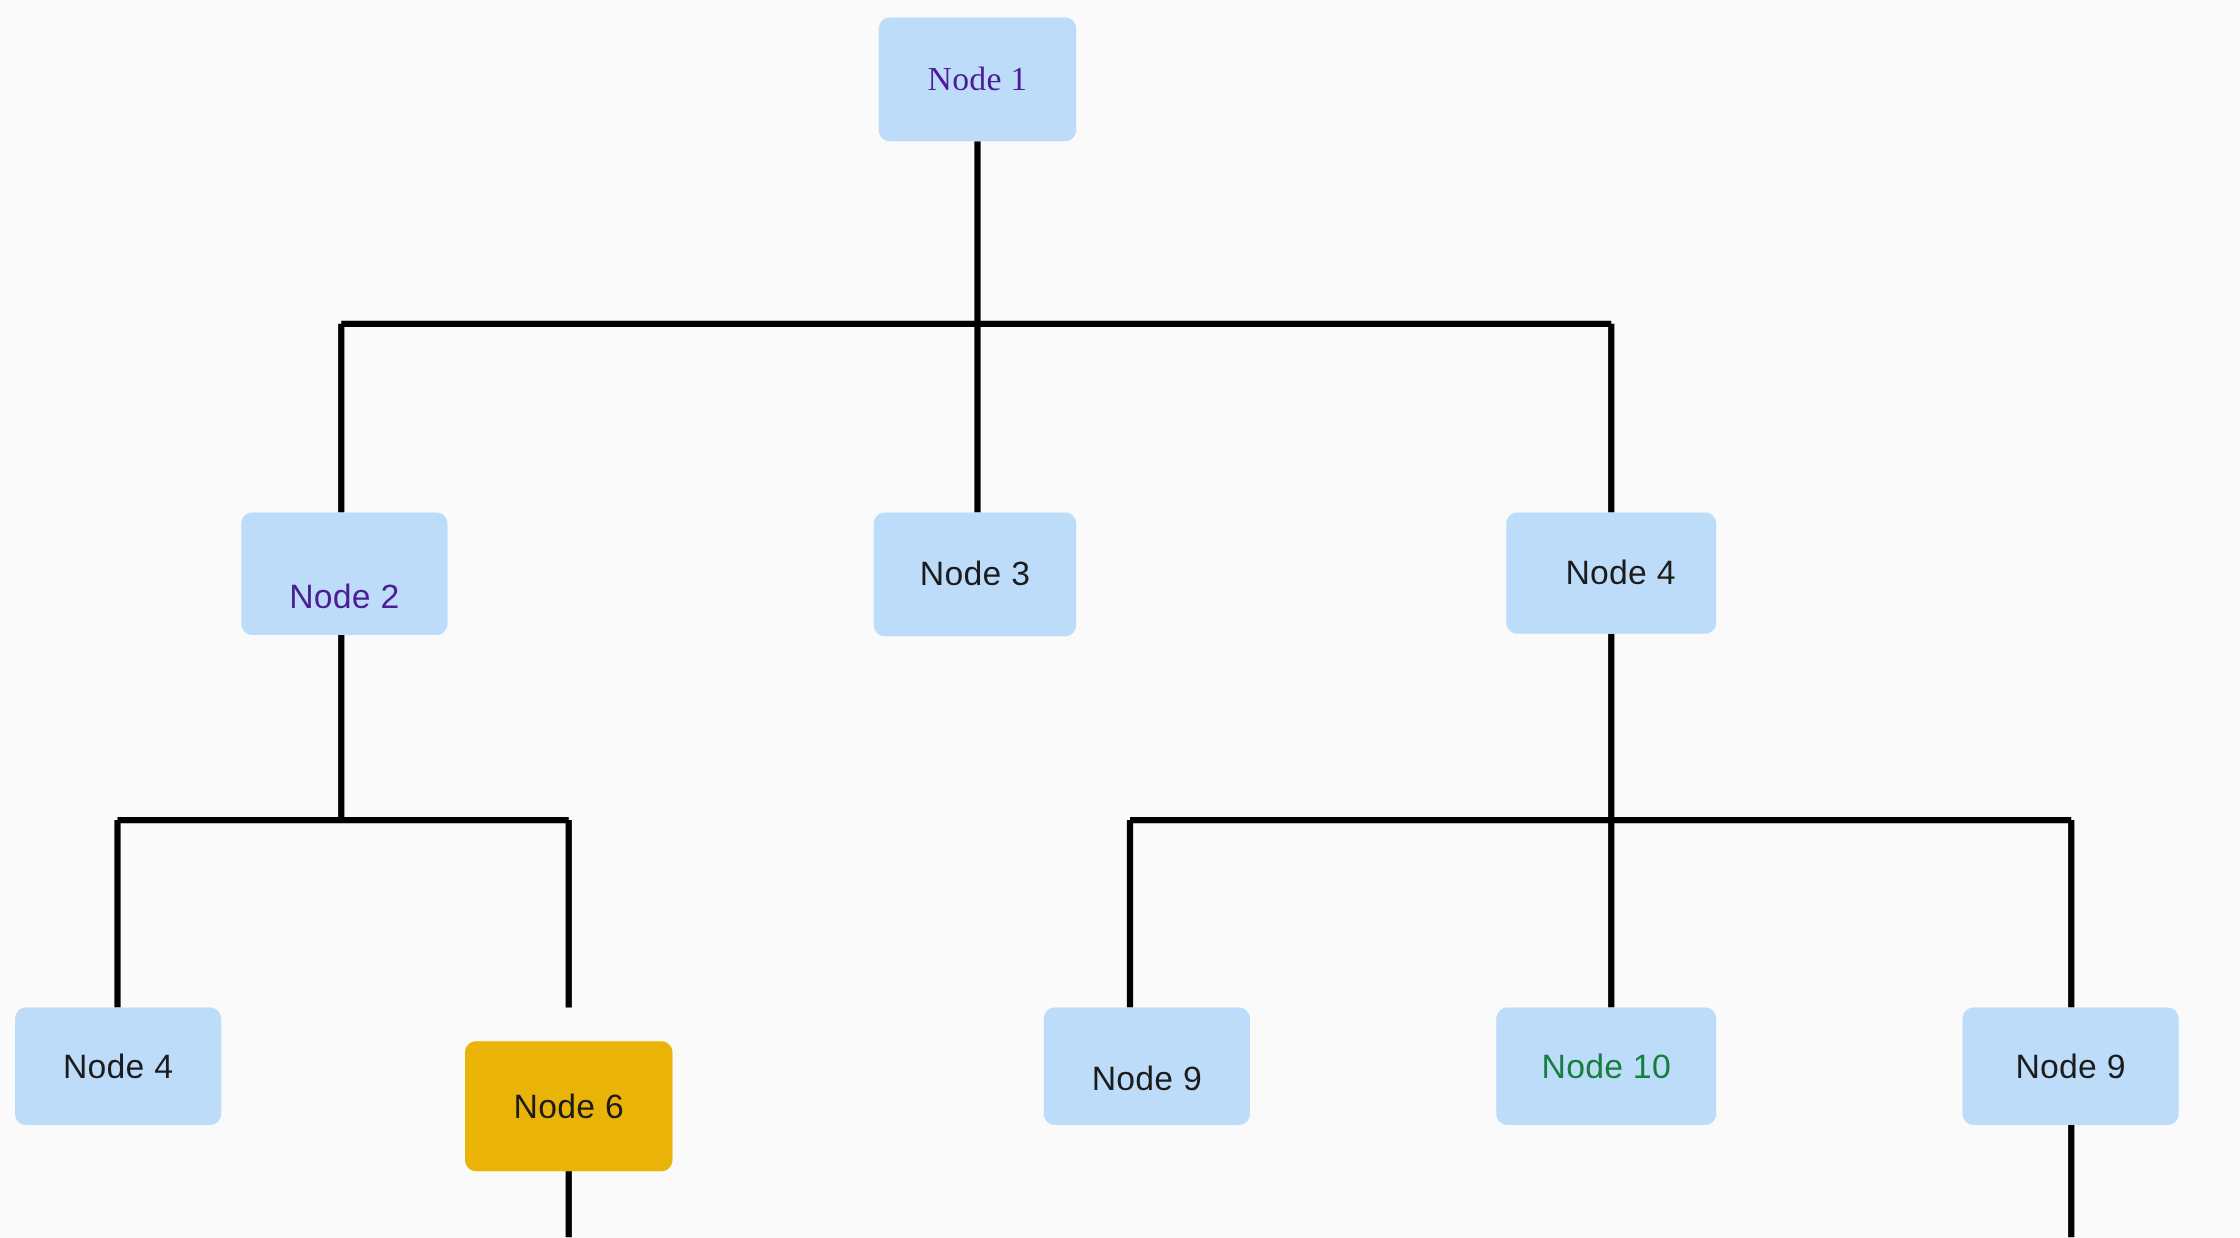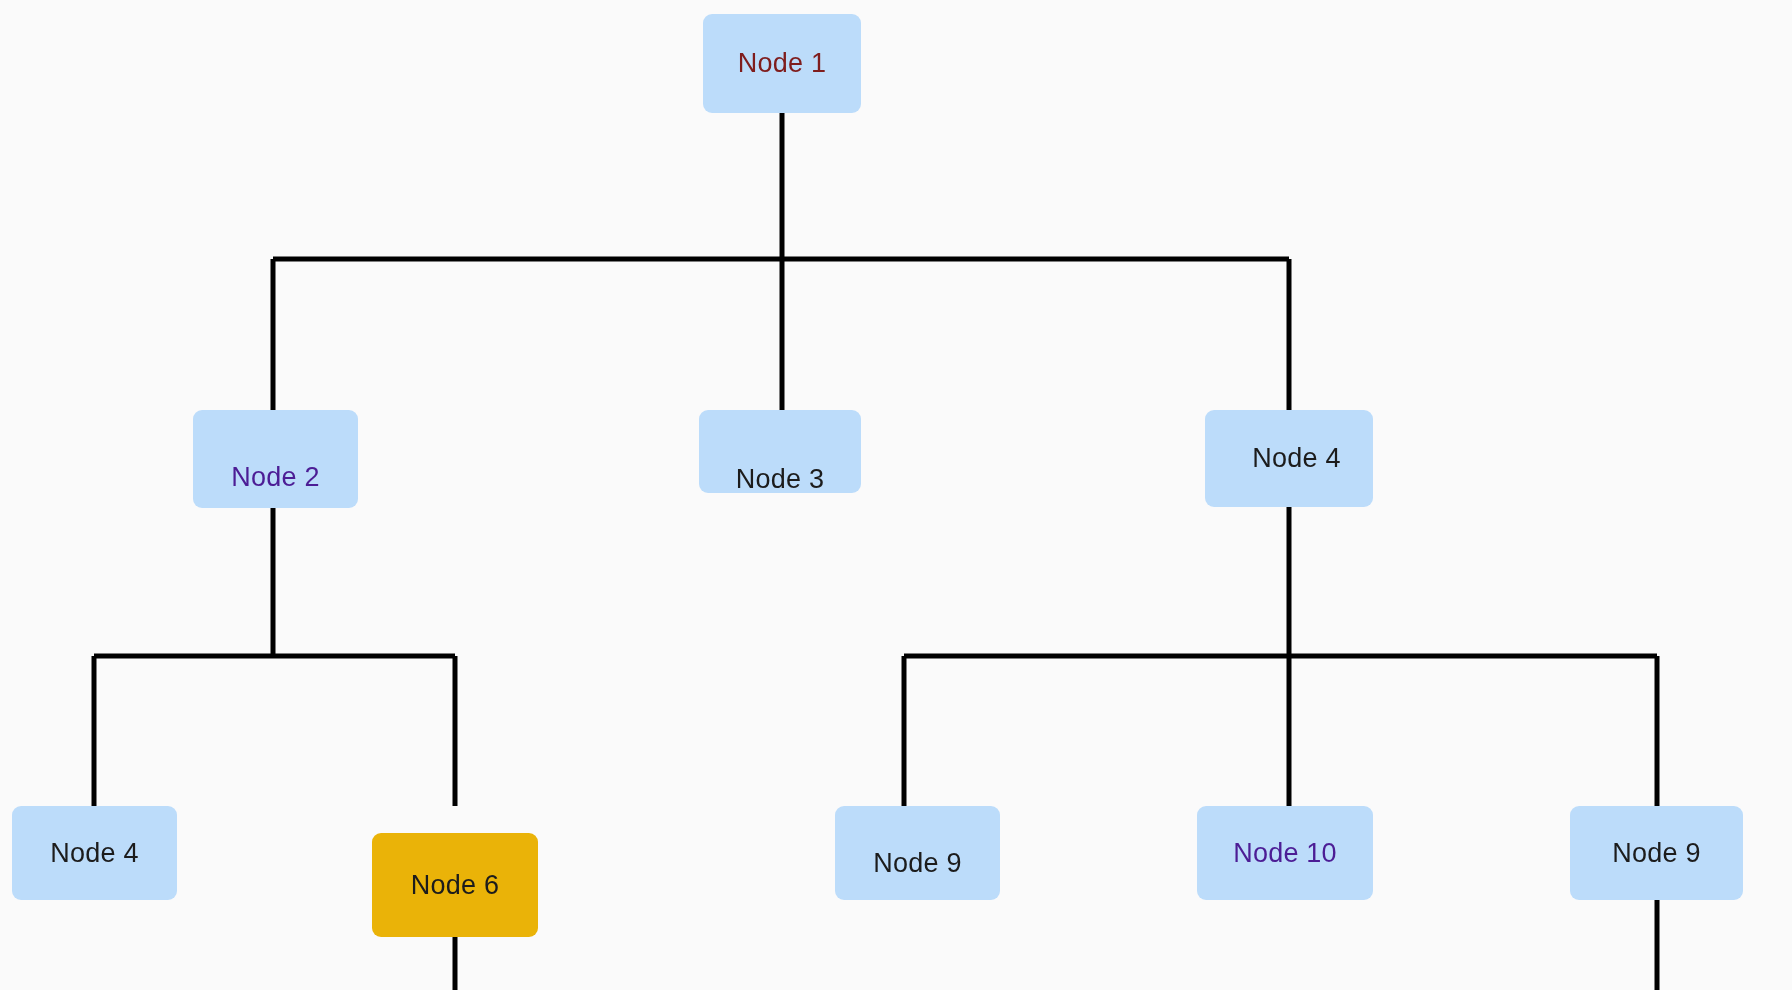--- a/index.html
+++ b/index.html
@@ -68,41 +68,41 @@
       <polyline points="904,656 1657,656" fill="none" stroke="#000000" stroke-width="5" stroke-linecap="butt"></polyline>
       <polyline points="904,656 904,806" fill="none" stroke="#000000" stroke-width="5" stroke-linecap="butt"></polyline>
       <polyline points="1289,656 1289,806" fill="none" stroke="#000000" stroke-width="5" stroke-linecap="butt"></polyline>
       <polyline points="1657,656 1657,806" fill="none" stroke="#000000" stroke-width="5" stroke-linecap="butt"></polyline>
       <polyline points="455,900 455,990" fill="none" stroke="#000000" stroke-width="5" stroke-linecap="butt"></polyline>
       <polyline points="1657,900 1657,990" fill="none" stroke="#000000" stroke-width="5" stroke-linecap="butt"></polyline>
     </svg>
 
   <div id="node-layer">
       <div class="tree-node" style="left: 703px; top: 14px; width: 158px; height: 99px; background: rgb(188, 220, 250); border-radius: 9px;">
-        <span class="tree-node-label" style="color: #7f1d1d;">Node 1</span>
+        <span class="tree-node-label" style="color: #4c1d95; font-family: Liberation Serif, serif;">Node 1</span>
       </div>
       <div class="tree-node" style="left: 193px; top: 410px; width: 165px; height: 98px; background: rgb(188, 220, 250); border-radius: 9px;">
         <span class="tree-node-label" style="color: #4c1d95; margin-top: 36px;">Node 2</span>
       </div>
-      <div class="tree-node" style="left: 699px; top: 410px; width: 162px; height: 83px; background: rgb(188, 220, 250); border-radius: 9px; align-items: flex-end;">
+      <div class="tree-node" style="left: 699px; top: 410px; width: 162px; height: 99px; background: rgb(188, 220, 250); border-radius: 9px;">
         <span class="tree-node-label" style="color: rgb(28, 28, 28);">Node 3</span>
       </div>
       <div class="tree-node" style="left: 1205px; top: 410px; width: 168px; height: 97px; background: rgb(188, 220, 250); border-radius: 9px;">
         <span class="tree-node-label" style="color: rgb(28, 28, 28); margin-left: 15px;">Node 4</span>
       </div>
       <div class="tree-node" style="left: 12px; top: 806px; width: 165px; height: 94px; background: rgb(188, 220, 250); border-radius: 9px;">
         <span class="tree-node-label" style="color: rgb(28, 28, 28);">Node 4</span>
       </div>
       <div class="tree-node" style="left: 372px; top: 833px; width: 166px; height: 104px; background: #eab308; border-radius: 9px;">
         <span class="tree-node-label" style="color: rgb(28, 28, 28);">Node 6</span>
       </div>
       <div class="tree-node" style="left: 835px; top: 806px; width: 165px; height: 94px; background: rgb(188, 220, 250); border-radius: 9px;">
         <span class="tree-node-label" style="color: rgb(28, 28, 28); margin-top: 20px;">Node 9</span>
       </div>
       <div class="tree-node" style="left: 1197px; top: 806px; width: 176px; height: 94px; background: rgb(188, 220, 250); border-radius: 9px;">
-        <span class="tree-node-label" style="color: #4c1d95;">Node 10</span>
+        <span class="tree-node-label" style="color: #15803d;">Node 10</span>
       </div>
       <div class="tree-node" style="left: 1570px; top: 806px; width: 173px; height: 94px; background: rgb(188, 220, 250); border-radius: 9px;">
         <span class="tree-node-label" style="color: rgb(28, 28, 28);">Node 9</span>
       </div>
     </div>
 
 </div>
 
 </body></html>

